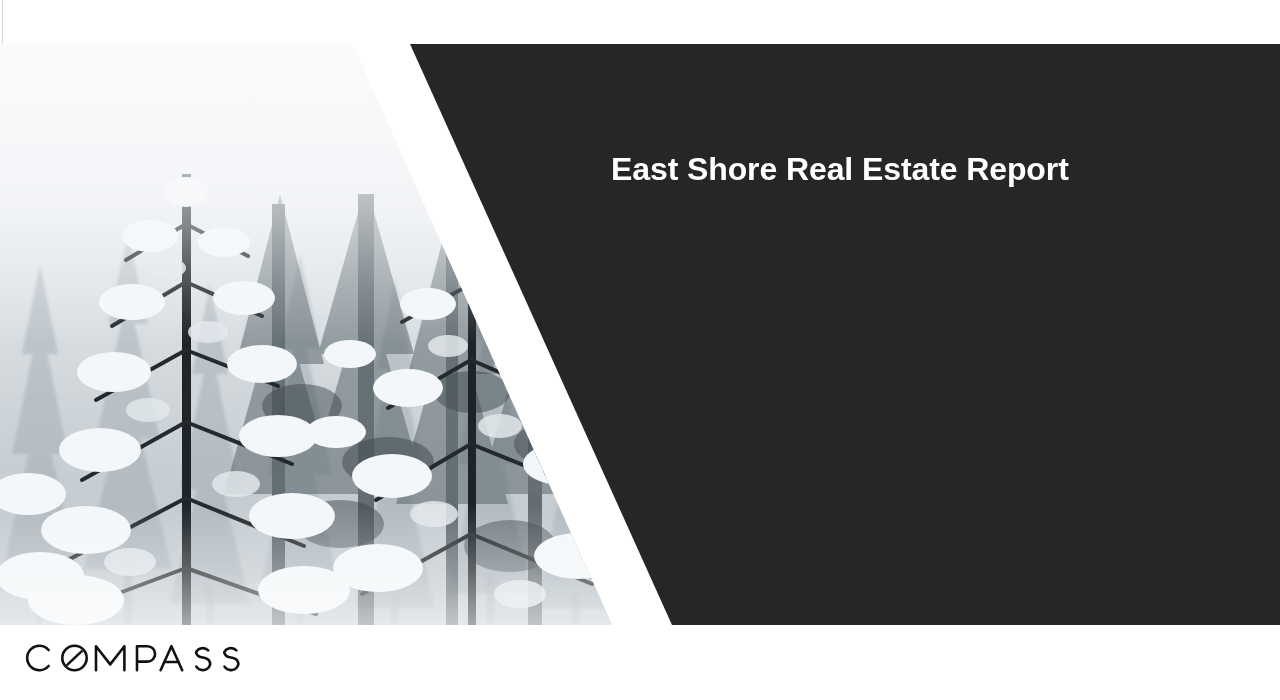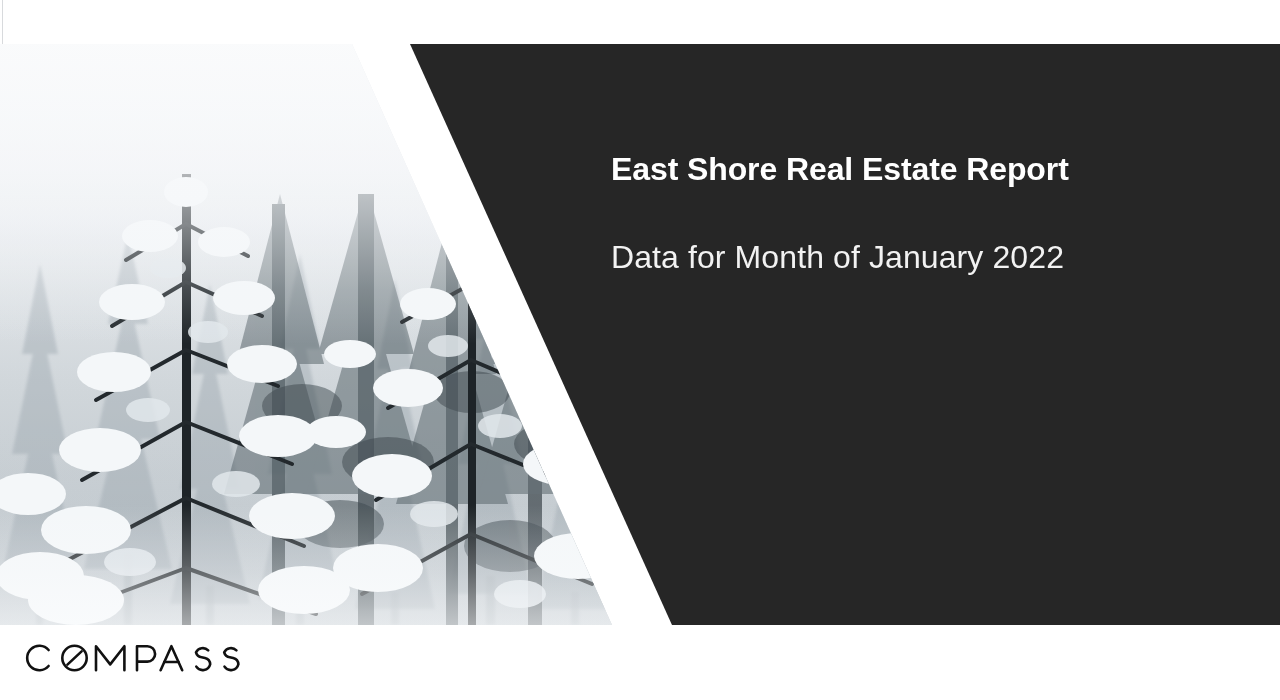--- a/index.html
+++ b/index.html
@@ -344,21 +344,20 @@
 
       <div class="snow-haze"></div>
       <div class="bottom-snow"></div>
     </div>
 
     <div class="dark-panel"></div>
 
     <div class="text-block">
       <h1 class="report-title">East Shore Real Estate Report</h1>
       <ul class="subtitle-lines">
-        <li>Data for Month of January 2022</li>
       </ul>
     </div>
 
   </div>
 
   <div class="footer"></div>
 
   <div class="compass-logo">
     <svg width="240" height="30" viewBox="0 0 240 30" aria-hidden="true">
       <g fill="none" stroke="#111111" stroke-width="2.6" stroke-linecap="round" stroke-linejoin="round">

